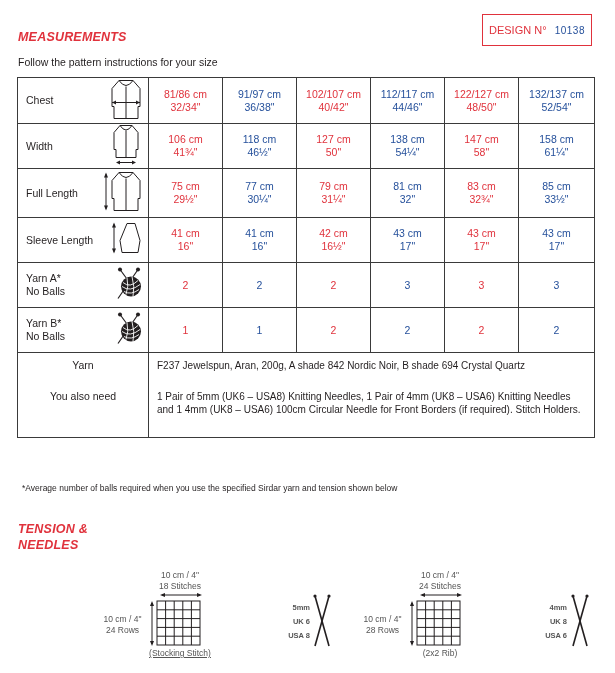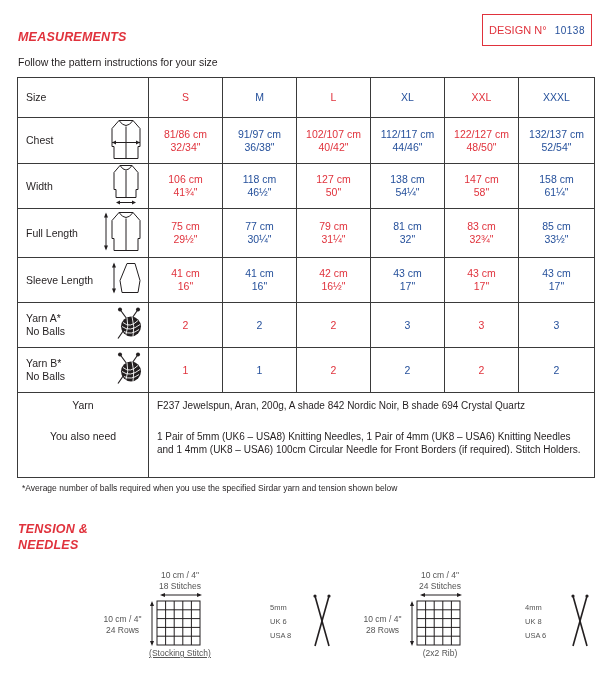--- a/index.html
+++ b/index.html
@@ -35,21 +35,21 @@
   .r-red { color: #e0323c; }
   .r-blue { color: #25509b; }
   .ico { position: absolute; right: 4px; top: 50%; transform: translateY(-50%); }
   td.info { text-align: left !important; padding: 6px 8px; vertical-align: top !important; font-size: 10px; line-height: 13px; }
   td.info-label { text-align: center; padding: 6px 8px; vertical-align: top !important; }
   .info-gap { height: 18px; }
 
   .footnote { position: absolute; left: 22px; top: 483px; font-size: 8.5px; }
 
   .gauge-text { position: absolute; font-size: 8.5px; color: #555; text-align: center; line-height: 11px; }
-  .needle-text { position: absolute; font-size: 7.5px; color: #555; line-height: 14px; }
+  .needle-text { position: absolute; font-size: 7.5px; color: #555; text-align: right; line-height: 14px; font-weight: bold; }
 </style>
 </head>
 <body>
 
 <div class="design-box">
   <span class="design-label">DESIGN N°</span>
   <span class="design-num">10138</span>
 </div>
 
 <div class="h-section h-measure">MEASUREMENTS</div>
@@ -59,29 +59,20 @@
   <colgroup>
     <col style="width:131px">
       <col style="width:74px">
       <col style="width:74px">
       <col style="width:74px">
       <col style="width:74px">
       <col style="width:74px">
       <col style="width:76px">
   </colgroup>
   <tbody>
-      <tr style="height:40px">
-    <td class="label">Size</td>
-    <td class="r-red">S</td>
-    <td class="r-blue">M</td>
-    <td class="r-red">L</td>
-    <td class="r-blue">XL</td>
-    <td class="r-red">XXL</td>
-    <td class="r-blue">XXXL</td>
-  </tr>
 
   <tr style="height:46px">
     <td class="label">
       <span class="lbl-text">Chest</span>
       <span class="ico">
         <svg width="36" height="42" viewBox="0 0 36 42">
               <g fill="none" stroke="#231f20" stroke-width="1">
           <path d="M11 2 L25 2 L32 10 L32 28 L30 28 L30 40 L6 40 L6 28 L4 28 L4 10 Z"></path>
           <path d="M11 2 Q18 12 25 2"></path>
                 <line x1="18" y1="8" x2="18" y2="40"></line>

